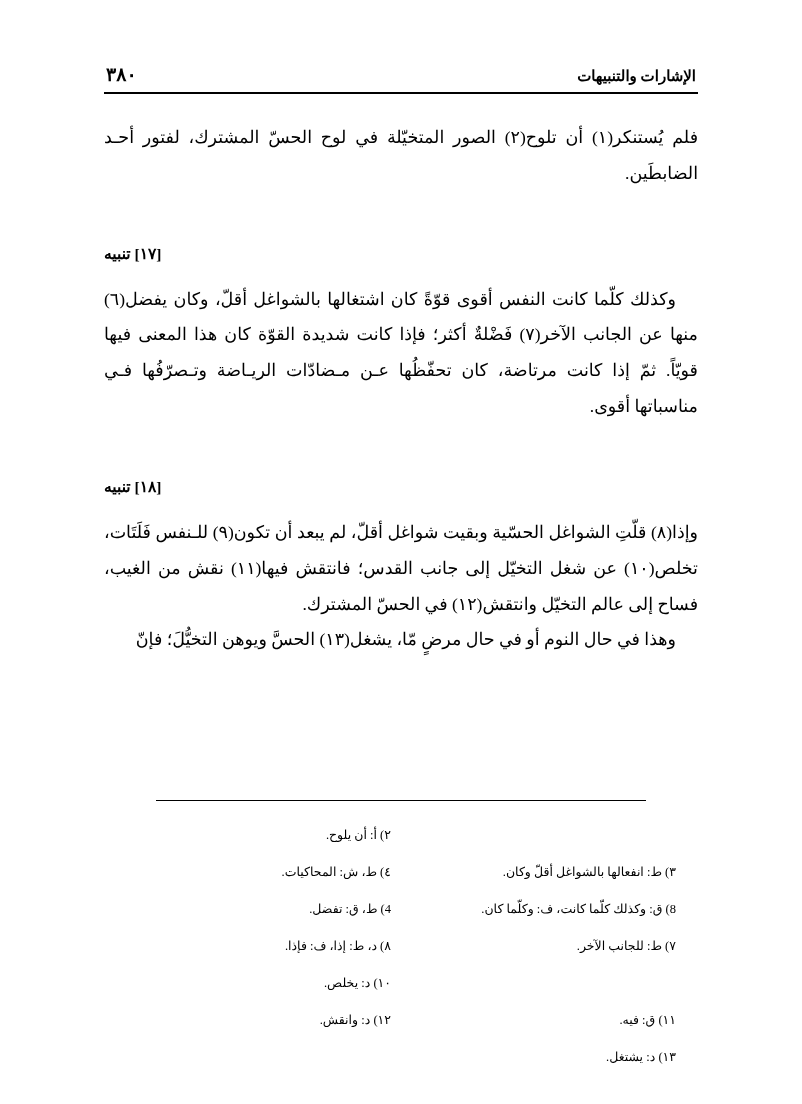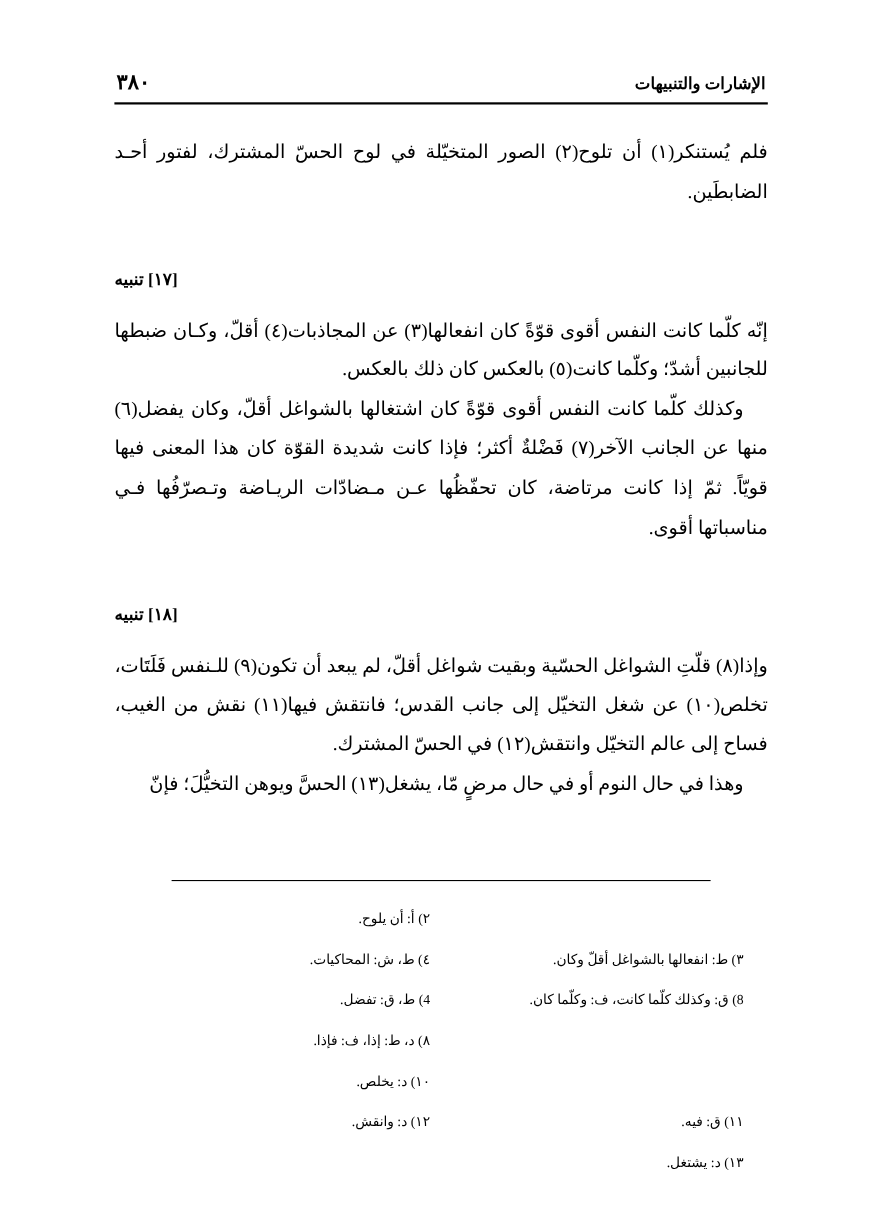--- a/index.html
+++ b/index.html
@@ -121,21 +121,20 @@
   <div class="body-text">
 
     <p class="para">فلم يُستنكر(١) أن تلوح(٢) الصور المتخيّلة في لوح الحسّ المشترك، لفتور أحـد الضابطَين.</p>
 
     <div class="gap-lg"></div>
 
     <p class="section-head">[١٧] تنبيه</p>
 
     <div class="gap-sm"></div>
 
-    <p class="para">إنّه كلّما كانت النفس أقوى قوّةً كان انفعالها(٣) عن المجاذبات(٤) أقلّ، وكـان ضبطها للجانبين أشدّ؛ وكلّما كانت(٥) بالعكس كان ذلك بالعكس.</p>
 
     <p class="para indent">وكذلك كلّما كانت النفس أقوى قوّةً كان اشتغالها بالشواغل أقلّ، وكان يفضل(٦) منها عن الجانب الآخر(٧) فَضْلةٌ أكثر؛ فإذا كانت شديدة القوّة كان هذا المعنى فيها قويّاً. ثمّ إذا كانت مرتاضة، كان تحفّظُها عـن مـضادّات الريـاضة وتـصرّفُها فـي مناسباتها أقوى.</p>
 
     <div class="gap-lg"></div>
 
     <p class="section-head">[١٨] تنبيه</p>
 
     <div class="gap-sm"></div>
 
     <p class="para">وإذا(٨) قلّتِ الشواغل الحسّية وبقيت شواغل أقلّ، لم يبعد أن تكون(٩) للـنفس فَلَتَات، تخلص(١٠) عن شغل التخيّل إلى جانب القدس؛ فانتقش فيها(١١) نقش من الغيب، فساح إلى عالم التخيّل وانتقش(١٢) في الحسّ المشترك.</p>
@@ -148,20 +147,21 @@
     <hr class="foot-rule">
     <div class="foot-grid">
       <div class="foot-item foot-col-left">٢) أ: أن يلوح.</div>
 
       <div class="foot-item foot-col-right">٣) ط: انفعالها بالشواغل أقلّ وكان.</div>
       <div class="foot-item foot-col-left">٤) ط، ش: المحاكيات.</div>
 
       <div class="foot-item foot-col-right">8) ق: وكذلك كلّما كانت، ف: وكلّما كان.</div>
       <div class="foot-item foot-col-left">4) ط، ق: تفضل.</div>
 
+      <div class="foot-item foot-col-right">٧) ط: للجانب الآخر.</div>
       <div class="foot-item foot-col-left">٨) د، ط: إذا، ف: فإذا.</div>
 
       <div class="foot-item foot-col-left">١٠) د: يخلص.</div>
 
       <div class="foot-item foot-col-right">١١) ق: فيه.</div>
       <div class="foot-item foot-col-left">١٢) د: وانقش.</div>
 
       <div class="foot-item foot-col-right">١٣) د: يشتغل.</div>
       <div class="foot-item foot-col-left"></div>
     </div>

